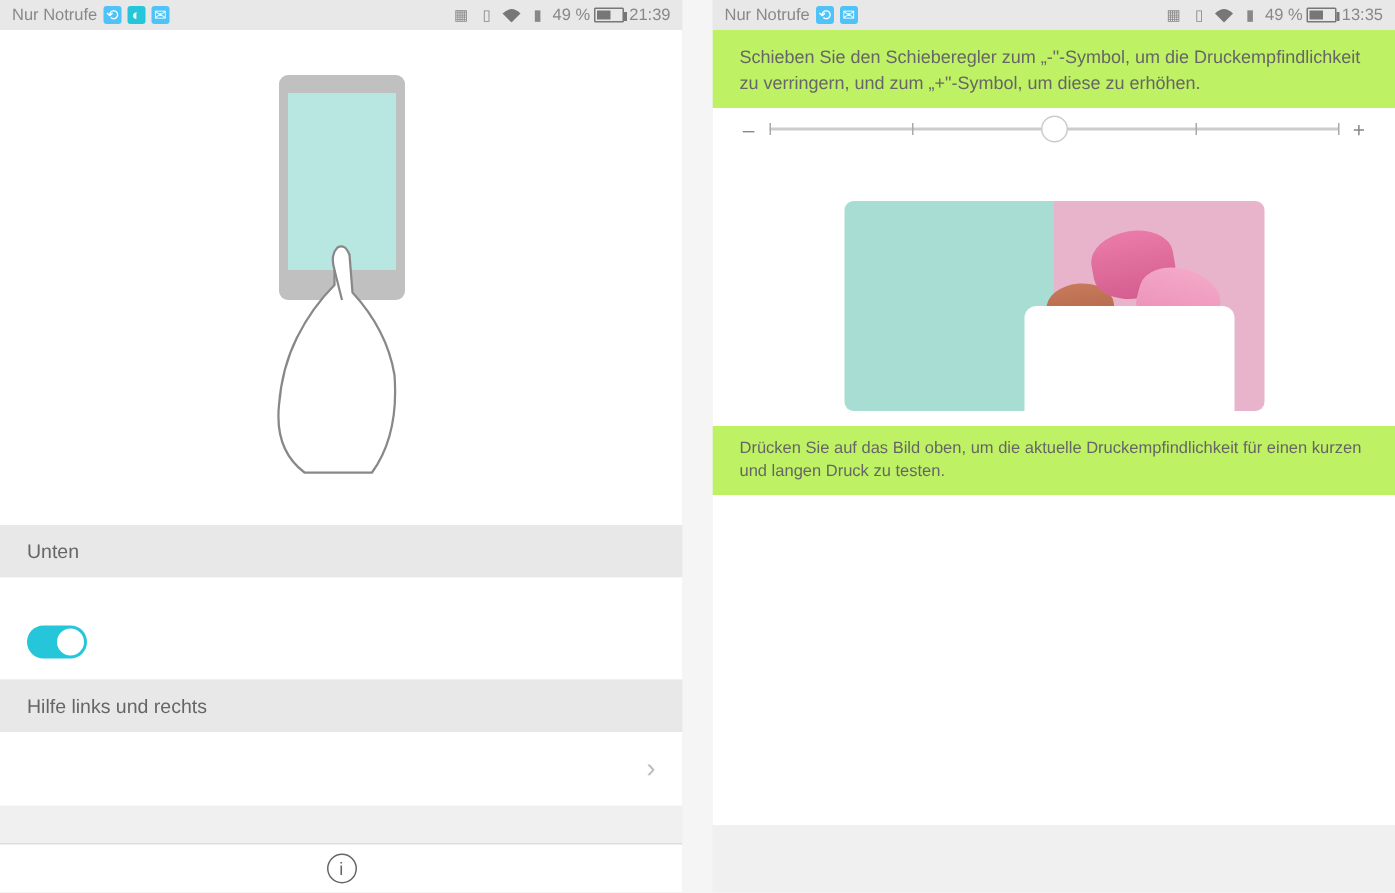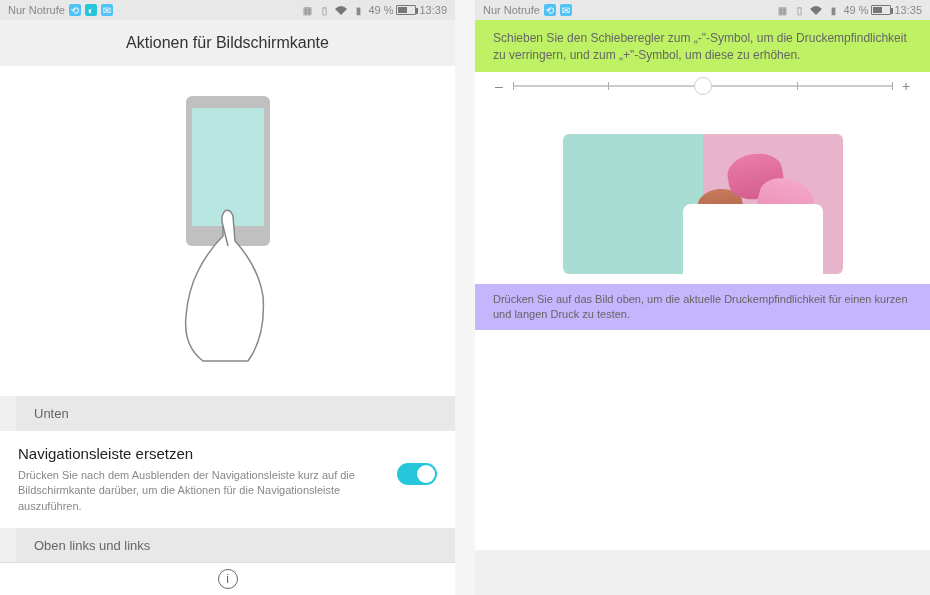--- a/index.html
+++ b/index.html
@@ -54,21 +54,20 @@
     }
     .phone-svg {
       width: 200px;
       height: 280px;
     }
     .section-label {
       background: #e8e8e8;
       padding: 10px 18px;
       font-size: 13px;
       color: #666;
-      margin-left: 16px;
     }
     .setting-row {
       background: #fff;
       padding: 14px 18px;
       display: flex;
       justify-content: space-between;
       align-items: flex-start;
     }
     .setting-text { flex: 1; padding-right: 12px; }
     .setting-title {
@@ -211,21 +210,21 @@
       border-radius: 50% / 40%;
     }
     .mac1 { background: linear-gradient(#ea7ba8, #d45e8f); top: 20px; right: 60px; transform: rotate(-10deg); }
     .mac2 { background: linear-gradient(#f4a8c8, #e88db4); top: 45px; right: 30px; transform: rotate(15deg); }
     .mac3 { background: linear-gradient(#c77a5c, #a85d3f); top: 55px; right: 100px; transform: rotate(-5deg); width: 45px; height: 38px; }
     .test-caption {
       padding: 8px 18px;
       font-size: 11px;
       color: #666;
       line-height: 1.4;
-      background: #c4b5fd;
+      background: #bef264;
     }
     .white-fill {
       background: #fff;
       height: 220px;
     }
     .battery-icon {
       width: 20px;
       height: 10px;
       border: 1px solid #777;
       border-radius: 1px;
@@ -266,50 +265,45 @@
       <span class="status-icon">▦</span>
       <span class="status-icon">▯</span>
       <span class="status-icon">
         <svg width="14" height="10" viewBox="0 0 14 10">
             <path d="M7 10 L1 4 Q7 -2 13 4 Z" fill="#777"></path>
           </svg>
       </span>
       <span class="status-icon">▮</span>
       <span>49 %</span>
       <span class="battery-icon"></span>
-      <span>13:39</span>
-    </div>
-  </div>
-
-  <div class="header">Aktionen für Bildschirmkante</div>
+      <span>21:39</span>
+    </div>
+  </div>
+
 
   <div class="illustration-area">
     <svg class="phone-svg" viewBox="0 0 200 280">
       <rect x="58" y="0" width="84" height="150" rx="6" fill="#c0c0c0"></rect>
       <rect x="64" y="12" width="72" height="118" fill="#b8e6e0"></rect>
       <circle cx="100" cy="140" r="5" fill="none" stroke="#888" stroke-width="1"></circle>
 
       <g fill="#fff" stroke="#888" stroke-width="1.5">
         <path d="M 95 130 Q 92 120 97 115 Q 102 112 105 120 L 107 145 Q 130 170 135 200 Q 138 240 120 265 L 75 265 Q 55 250 58 220 Q 60 195 70 175 Q 80 155 95 140 Z"></path>
         <path d="M 95 130 L 100 150" stroke="#888" fill="none"></path>
       </g>
     </svg>
   </div>
 
   <div class="section-label">Unten</div>
 
   <div class="setting-row">
-    <div class="setting-text">
-      <div class="setting-title">Navigationsleiste ersetzen</div>
-      <div class="setting-desc">Drücken Sie nach dem Ausblenden der Navigationsleiste kurz auf die Bildschirmkante darüber, um die Aktionen für die Navigationsleiste auszuführen.</div>
-    </div>
     <div class="toggle"></div>
   </div>
 
-  <div class="section-label">Oben links und links</div>
+  <div class="section-label">Hilfe links und rechts</div>
 
   <div class="cutoff-row">
     <span></span>
     <span class="chevron">›</span>
   </div>
 
   <div class="bottom-bar">
     <div class="info-icon">i</div>
   </div>
 </div>

